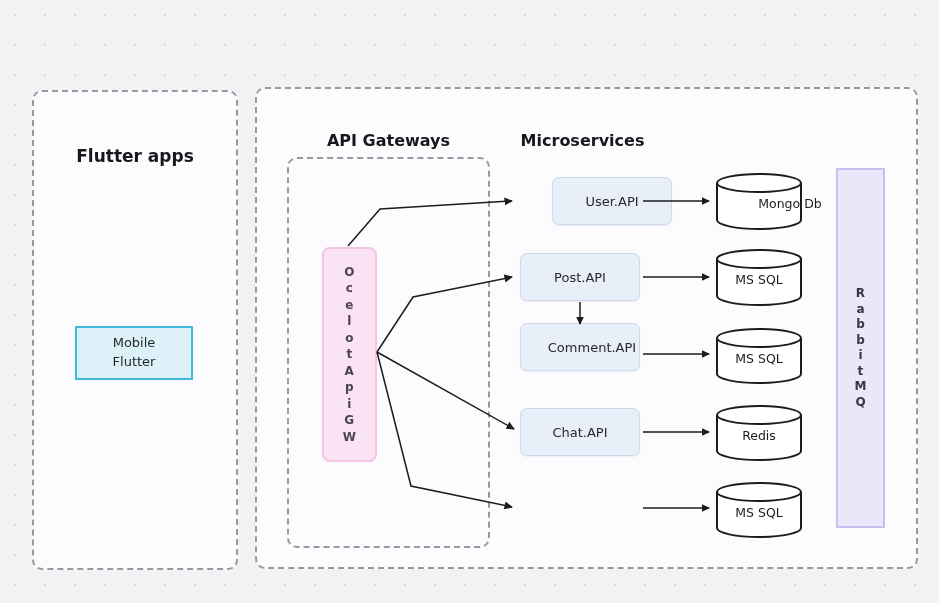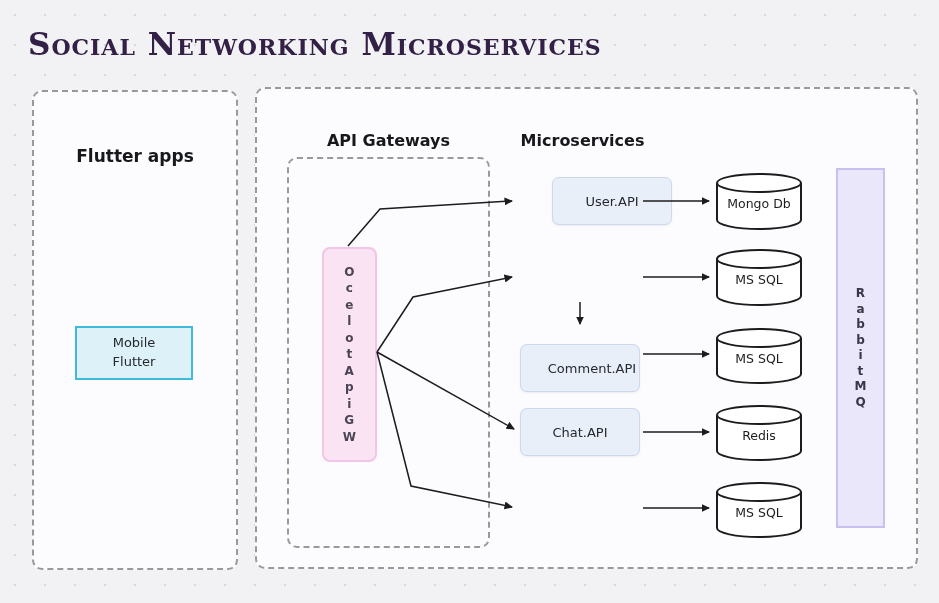--- a/index.html
+++ b/index.html
@@ -40,38 +40,37 @@
   .node-mobile{left:75px;top:326px;width:118px;height:54px;
     background:#dcf2f8;border:2px solid #3fbadd;font-size:13px;line-height:1.45;}
   .node-line{display:block;}
   .node-ocelot{left:322px;top:247px;width:55px;height:215px;
     background:#fae3f3;border:2px solid #f2c4e6;border-radius:8px;
     font-size:12px;font-weight:600;color:#4b4453;line-height:16.5px;
     white-space:pre-line;letter-spacing:.5px;}
   .node-service{width:120px;height:48px;left:520px;
     background:#e9eff9;border:1px solid #ccd9ed;border-radius:7px;
     font-size:13px;box-shadow:0 1px 2px rgba(90,110,160,.10);}
-  .svc-0{top:177px;margin-left:32px;} .svc-1{top:253px;} .svc-2{top:344px;padding-left:24px;} .svc-3{top:408px;text-align:center;} .svc-4{top:484px;}
+  .svc-0{top:177px;margin-left:32px;} .svc-1{top:253px;} .svc-2{top:323px;padding-left:24px;} .svc-3{top:408px;text-align:center;} .svc-4{top:484px;}
   .node-queue{left:836px;top:168px;width:49px;height:360px;
     background:#eae7fa;border:2px solid #c9c0ef;
     font-size:12px;font-weight:600;color:#3a3547;line-height:15.5px;
     white-space:pre-line;}
   .db-label{
     position:absolute;left:717px;width:84px;height:16px;text-align:center;
     font-size:12.5px;color:#1c1c1e;
   }
-  .dbl-0{top:196px;} .dbl-1{top:272px;} .dbl-2{top:351px;} .dbl-3{top:428px;} .dbl-4{top:505px;}
+  .dbl-0{top:196px;margin-left:31px;} .dbl-1{top:272px;} .dbl-2{top:351px;} .dbl-3{top:428px;} .dbl-4{top:505px;}
   .overlay{position:absolute;left:0;top:0;width:939px;height:603px;pointer-events:none;}
 </style>
 </head>
 <body>
 
 <div class="stage">
 
-  <div class="page-title">Social Networking Microservices</div>
 
   <div class="panel panel-clients"></div>
   <div class="heading heading-clients">Flutter apps</div>
 
 
   <div class="node node-mobile">
     <div>
       <span class="node-line">Mobile</span>
       <span class="node-line">Flutter</span>
     </div>
@@ -90,20 +89,23 @@
 A
 p
 i
 G
 W</div>
 
   <div class="heading heading-ms">Microservices</div>
 
   <div class="node node-service svc-0">
     <span>User.API</span>
+  </div>
+  <div class="node node-service svc-1">
+    <span>Post.API</span>
   </div>
   <div class="node node-service svc-2">
     <span>Comment.API</span>
   </div>
   <div class="node node-service svc-3">
     <span>Chat.API</span>
   </div>
 
   <svg class="overlay" viewBox="0 0 939 603" xmlns="http://www.w3.org/2000/svg">
     <defs>

